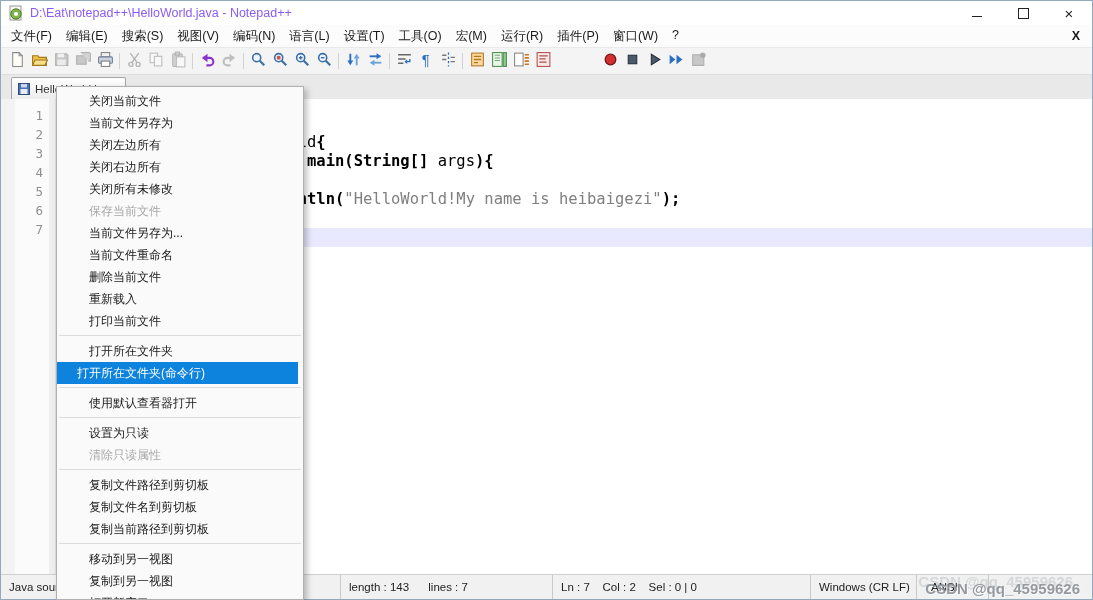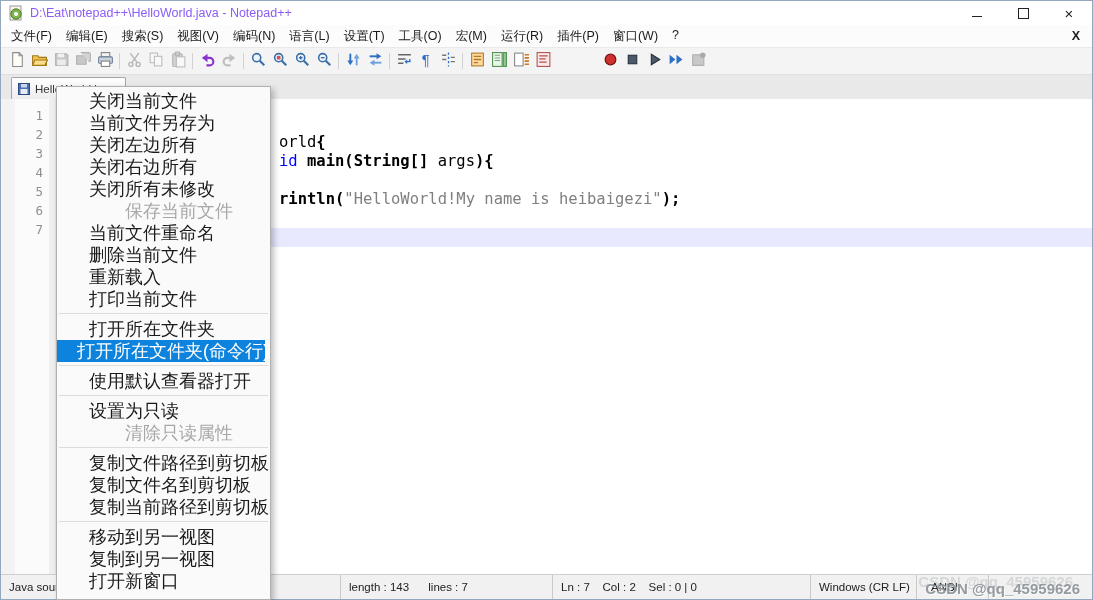--- a/index.html
+++ b/index.html
@@ -55,26 +55,26 @@
 
   
   .statusbar{flex:0 0 24px;background:#f1f1f1;border-top:1px solid #cfcfcf;
     display:flex;align-items:center;font-size:11.5px;color:#222;}
   .ssec{height:100%;display:flex;align-items:center;padding-left:8px;white-space:pre;
     border-right:1px solid #c9c9c9;box-sizing:border-box;overflow:hidden;}
   .s1{width:340px;}.s2{width:212px;}.s3{width:258px;}.s4{width:106px;}.s5{width:66px;margin-left:6px;}
   .s6{flex:1;border-right:none;}
 
   
-  .ctx{position:absolute;left:55px;top:85px;width:215px;height:514px;background:#fafafa;
+  .ctx{position:absolute;left:55px;top:85px;width:248px;height:514px;background:#fafafa;
     border:1px solid #b0b0b0;box-shadow:3px 3px 6px rgba(0,0,0,.25);overflow:hidden;
-    padding-top:3px;font-size:18px;color:#1a1a1a;z-index:40;box-sizing:border-box;}
+    padding-top:3px;font-size:12px;color:#1a1a1a;z-index:40;box-sizing:border-box;}
   .citem{height:22px;line-height:22px;padding-left:32px;white-space:nowrap;}
   .citem.selected{background:var(--menu-highlight,#0d83dd);color:#fff;margin-right:5px;padding-left:20px;}
-  .citem.disabled{color:#a8a8a8;margin-left:36px;}
+  .citem.disabled{color:#a8a8a8;}
   .csep{height:1px;background:#dcdcdc;margin:3px 2px 4px;}
 
   
   .watermark{position:absolute;right:12px;bottom:2px;font-size:15px;font-weight:bold;
     color:#848b92;opacity:.85;z-index:60;pointer-events:none;
     text-shadow:1px 1px 0 rgba(255,255,255,.8), -7px -7px 0 rgba(130,138,145,.30);text-align:right;}
 </style>
 </head>
 <body>
 
@@ -353,20 +353,21 @@
     <div class="ssec s6"></div>
   </div>
 
   <div class="ctx" id="ctxmenu">
       <div class="citem">关闭当前文件</div>
       <div class="citem">当前文件另存为</div>
       <div class="citem">关闭左边所有</div>
       <div class="citem">关闭右边所有</div>
       <div class="citem">关闭所有未修改</div>
       <div class="citem disabled">保存当前文件</div>
+      <div class="citem">当前文件另存为...</div>
       <div class="citem">当前文件重命名</div>
       <div class="citem">删除当前文件</div>
       <div class="citem">重新载入</div>
       <div class="citem">打印当前文件</div>
       <div class="csep"></div>
       <div class="citem">打开所在文件夹</div>
       <div class="citem selected">打开所在文件夹(命令行)</div>
       <div class="csep"></div>
       <div class="citem">使用默认查看器打开</div>
       <div class="csep"></div>

